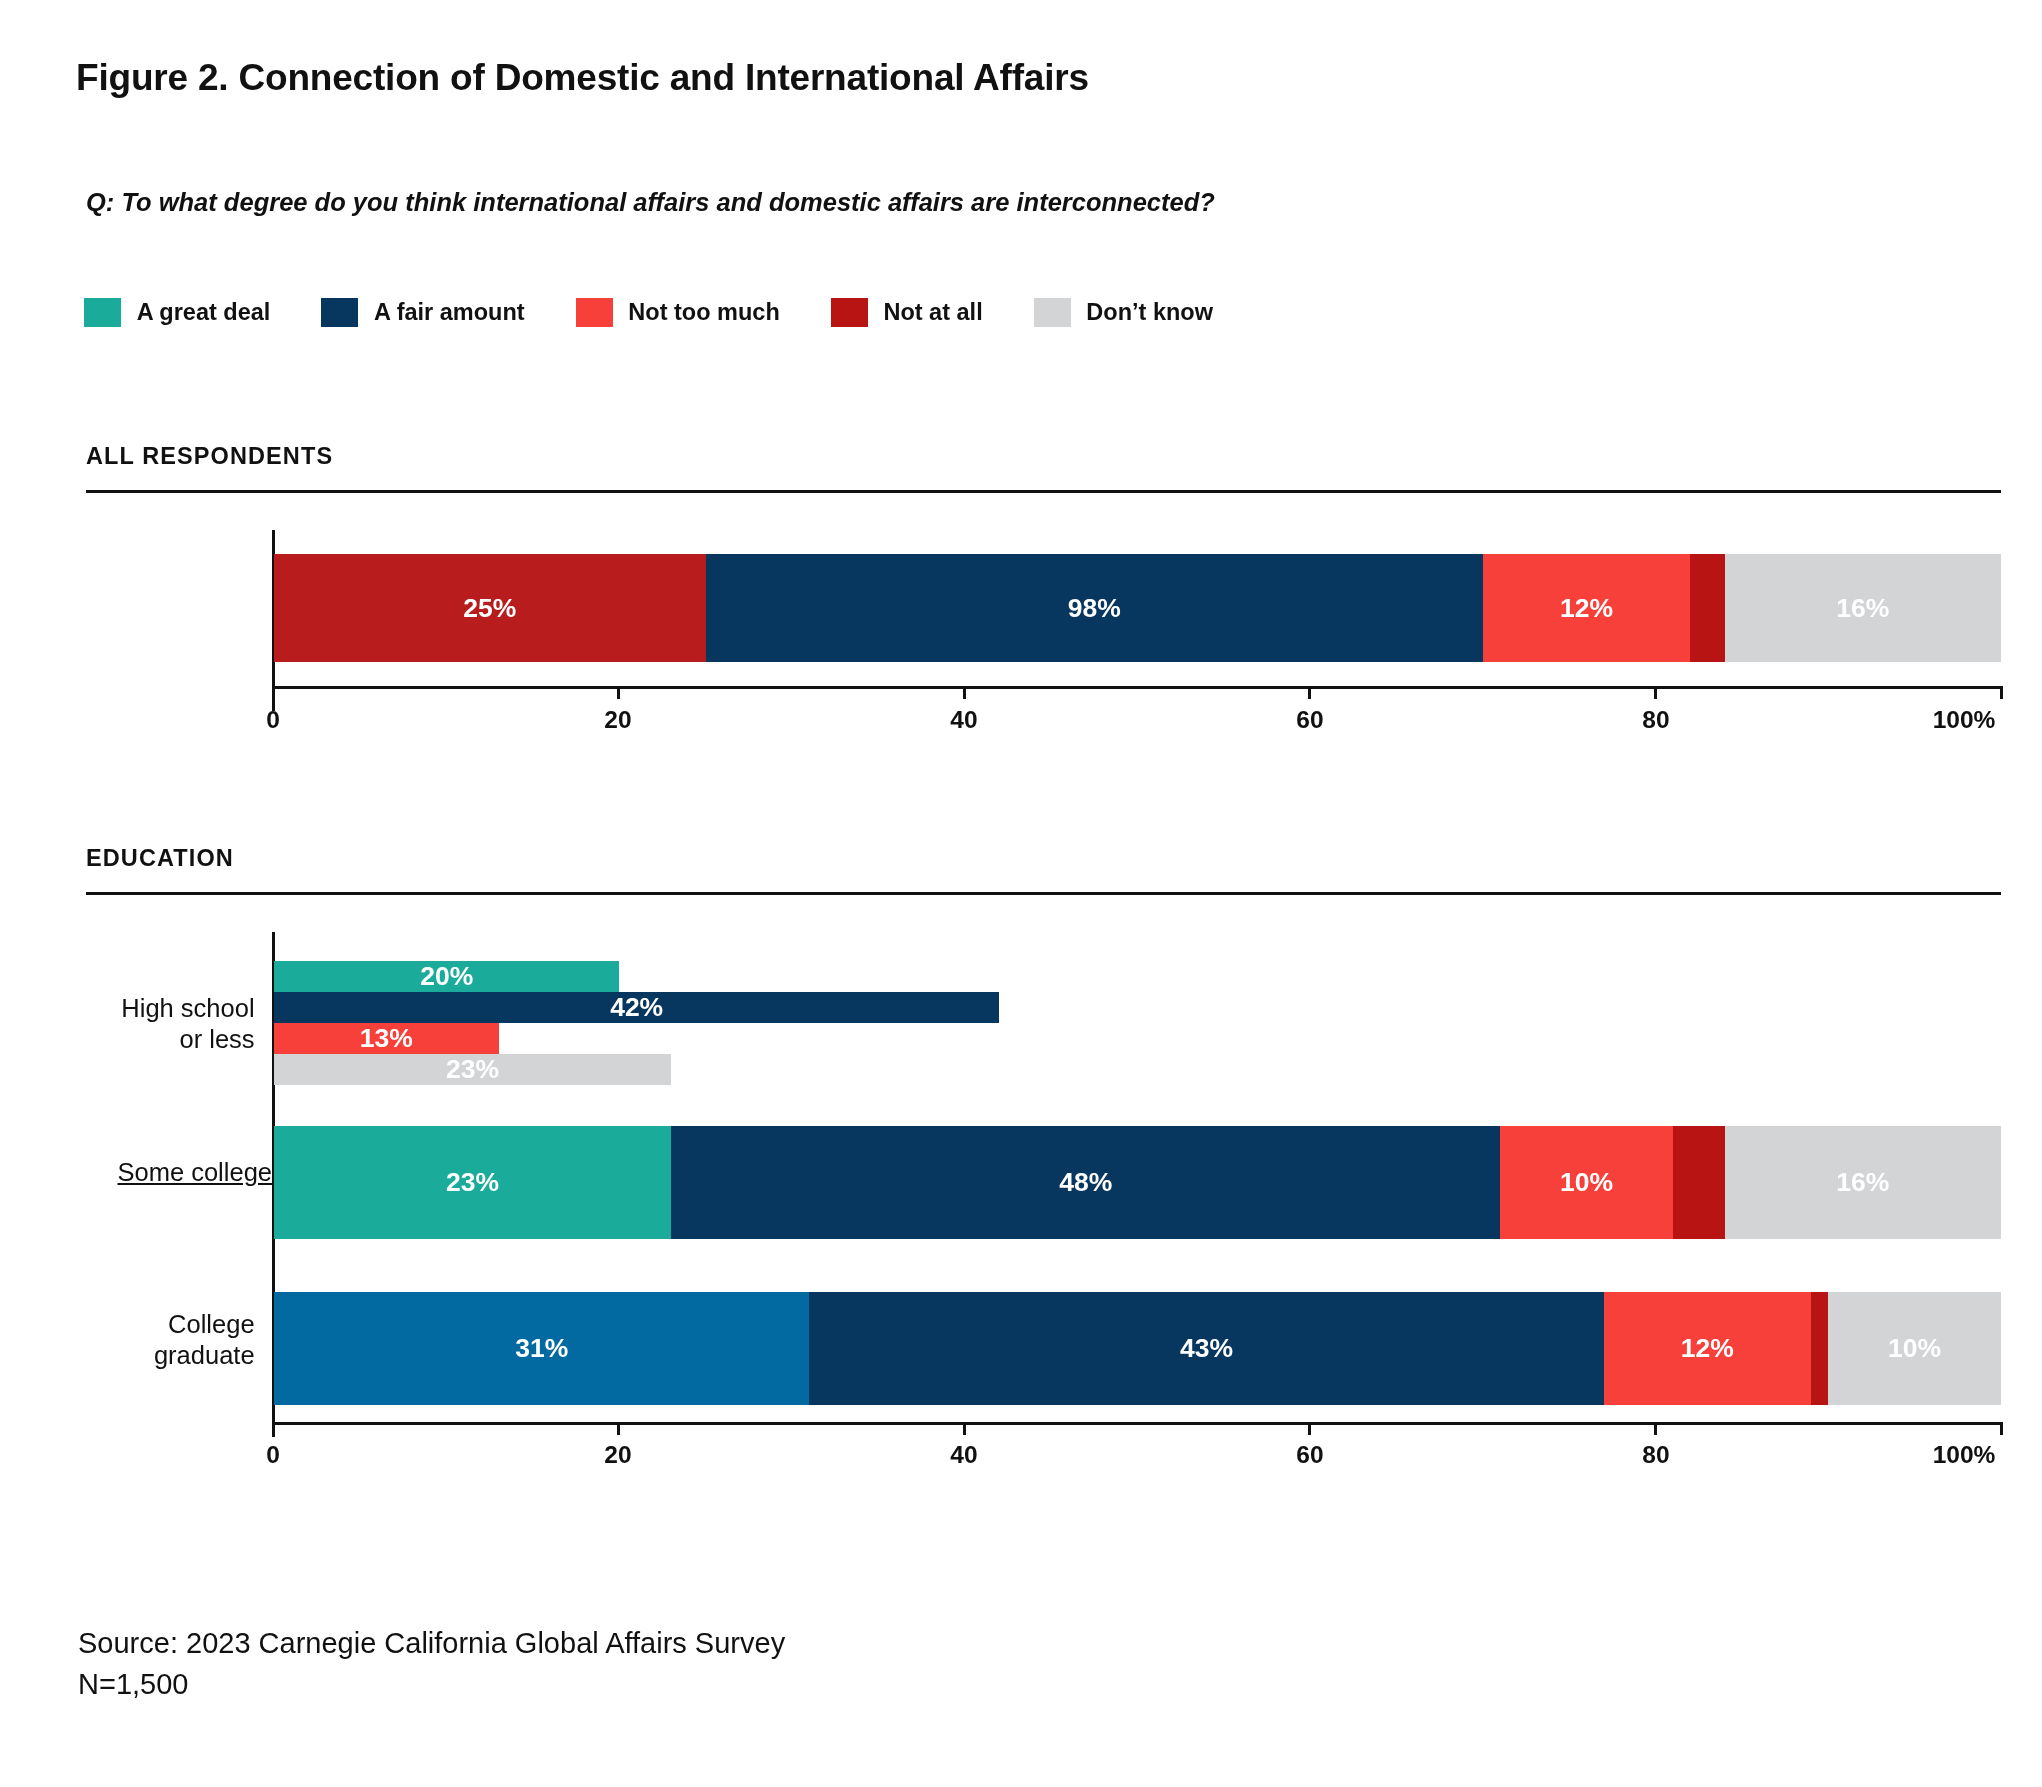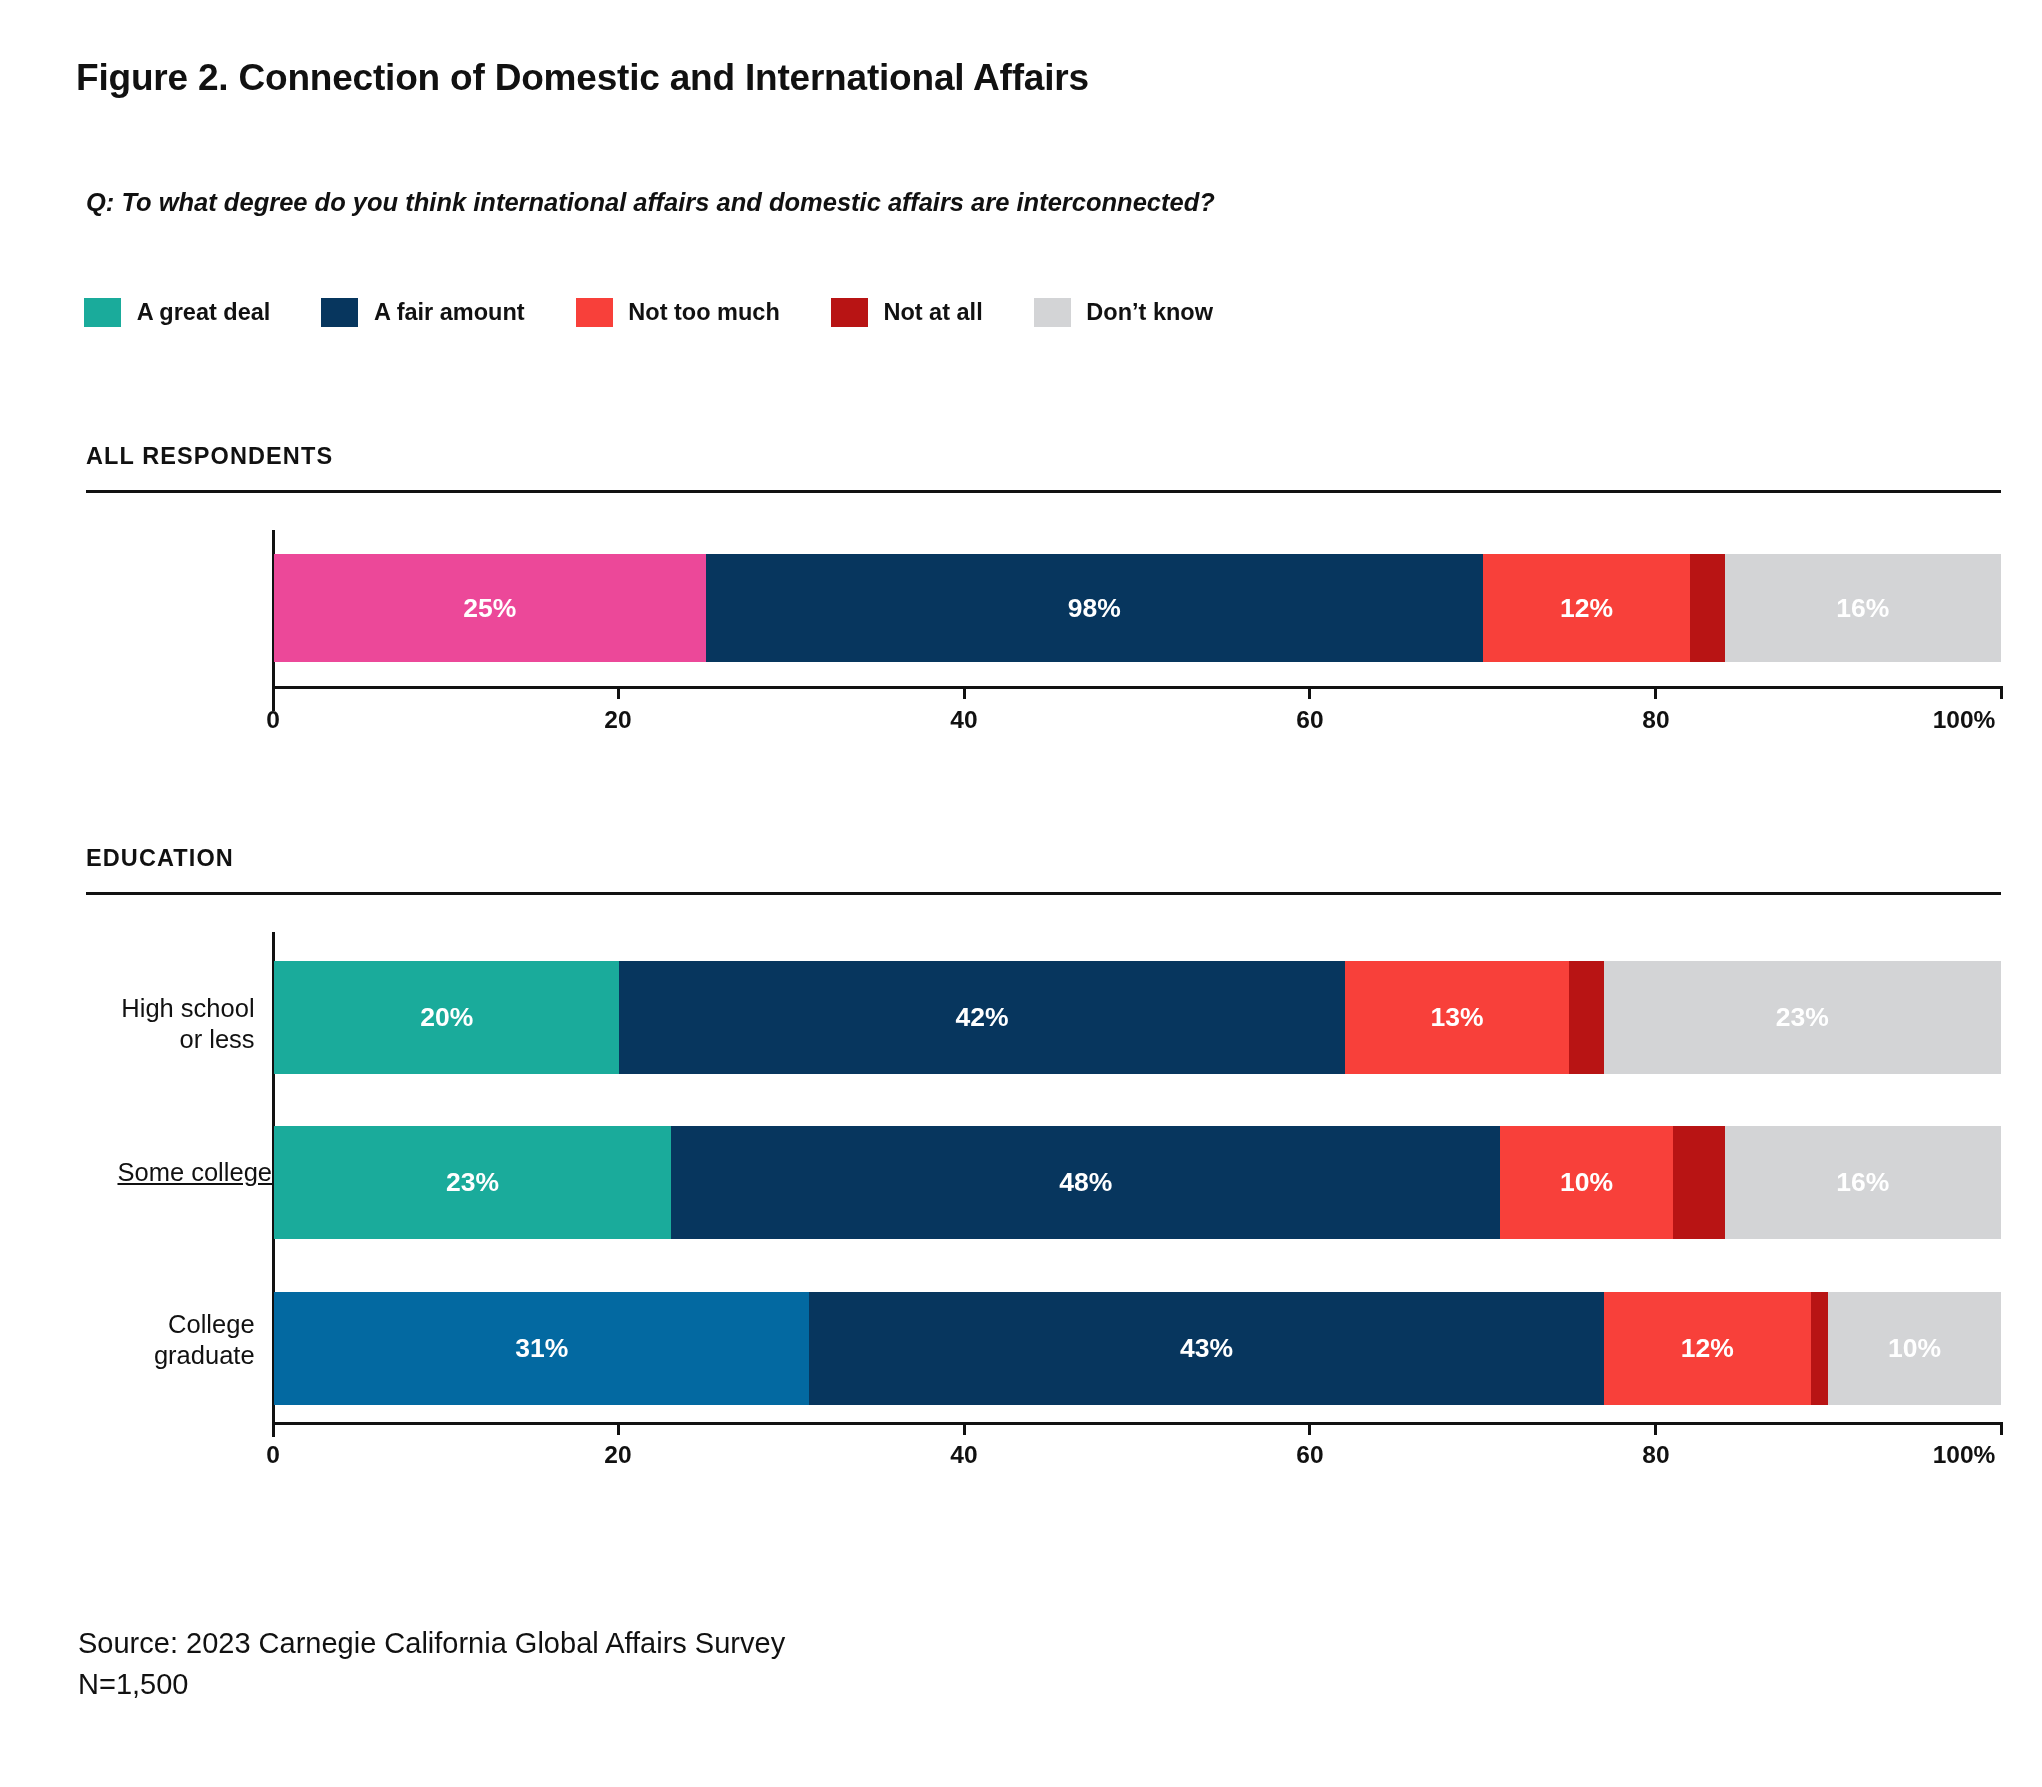--- a/index.html
+++ b/index.html
@@ -195,21 +195,21 @@
     <div class="tick" style="left:2000px; top:176px;"></div>
 
     <div class="tick-label" style="left:273px;  top:196px;">0</div>
     <div class="tick-label" style="left:618px;  top:196px;">20</div>
     <div class="tick-label" style="left:964px;  top:196px;">40</div>
     <div class="tick-label" style="left:1310px; top:196px;">60</div>
     <div class="tick-label" style="left:1656px; top:196px;">80</div>
     <div class="tick-label" style="left:1964px; top:196px;">100%</div>
 
     <div class="bar-row" style="left:274px; top:44px; width:1727px; height:108px;">
-      <div class="seg" style="width:25%; background:#ec4899;">
+      <div class="seg" style="width:25%; background:#b91c1c;">
         <span class="seg-label">25%</span>
       </div>
       <div class="seg" style="width:45%; background:#07365e;">
         <span class="seg-label">98%</span>
       </div>
       <div class="seg" style="width:12%; background:#f8403a;">
         <span class="seg-label">12%</span>
       </div>
       <div class="seg" style="width:2%; background:#b81414;">
         
@@ -239,21 +239,21 @@
     <div class="tick-label" style="left:618px;  top:529px;">20</div>
     <div class="tick-label" style="left:964px;  top:529px;">40</div>
     <div class="tick-label" style="left:1310px; top:529px;">60</div>
     <div class="tick-label" style="left:1656px; top:529px;">80</div>
     <div class="tick-label" style="left:1964px; top:529px;">100%</div>
 
     <div class="cat-label" style="left:19.6px; top:965px; width:235px; top:81px;">
       <div>High school</div>
       <div>or less</div>
     </div>
-    <div class="bar-row" style="left:274px; top:49px; width:1727px; height:113px;">
+    <div class="bar-row" style="left:274px; top:49px; width:1727px; height:113px;flex-direction:column;">
       <div class="seg" style="width:20%; background:#1aab9b;">
         <span class="seg-label">20%</span>
       </div>
       <div class="seg" style="width:42%; background:#07365e;">
         <span class="seg-label">42%</span>
       </div>
       <div class="seg" style="width:13%; background:#f8403a;">
         <span class="seg-label">13%</span>
       </div>
       <div class="seg" style="width:2%; background:#b81414;">

